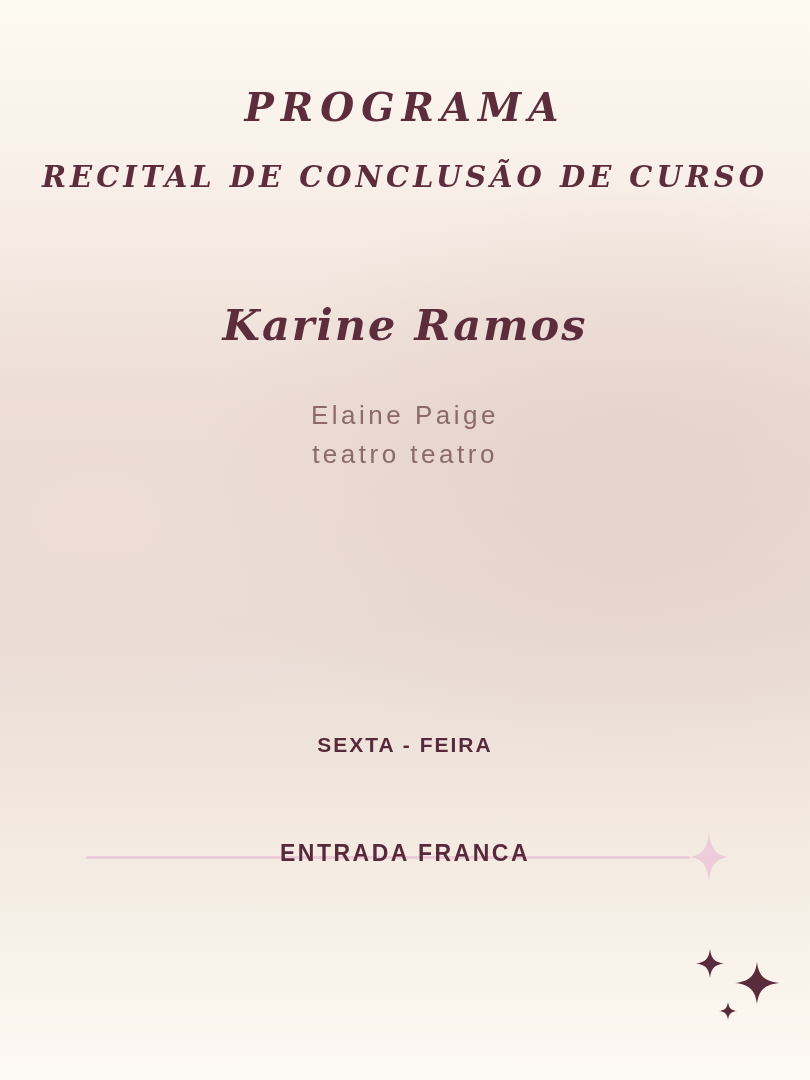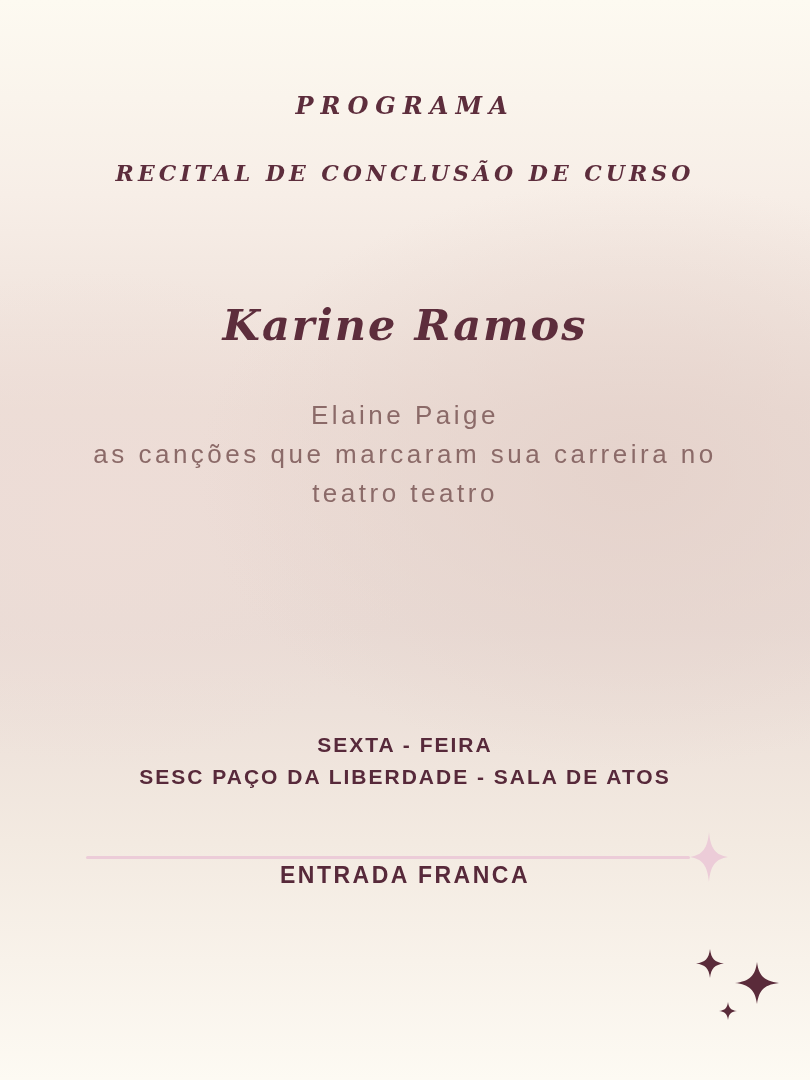--- a/index.html
+++ b/index.html
@@ -24,27 +24,27 @@
     right: 0;
     text-align: center;
   }
   .kicker, .title {
     font-family: "DejaVu Serif", serif;
     font-style: italic;
     font-weight: 700;
     color: var(--title-text, #5d2d3c);
   }
   .kicker {
-    top: 91px;
-    font-size: 24px;
+    top: 84px;
+    font-size: 39px;
     letter-spacing: 7px;
   }
   .title {
     top: 160px;
-    font-size: 22px;
+    font-size: 29px;
     letter-spacing: 4px;
   }
   .performer {
     top: 300px;
     font-family: "DejaVu Serif", serif;
     font-style: italic;
     font-weight: 700;
     font-size: 43px;
     letter-spacing: 2px;
     color: var(--title-text, #5d2d3c);
@@ -84,21 +84,21 @@
   }
   .divider-sparkle {
     position: absolute;
     right: -38px;
     top: -24px;
     width: 38px;
     height: 50px;
     color: var(--accent-pink, #ecccd8);
   }
   .admission {
-    top: 862px;
+    top: 840px;
     font-size: 23px;
     font-weight: 700;
     letter-spacing: 2.5px;
     color: var(--detail-text, #57293a);
   }
   .corner-sparkles {
     position: absolute;
     left: 690px;
     top: 945px;
     width: 100px;
@@ -117,30 +117,28 @@
 <div class="poster">
 
   <div class="centered kicker">PROGRAMA</div>
 
   <div class="centered title">RECITAL DE CONCLUSÃO DE CURSO</div>
 
   <div class="centered performer">Karine Ramos</div>
 
   <div class="centered theme">
     <div>Elaine Paige</div>
-    <div>as canções que marcaram sua carreira no</div>
     <div>teatro teatro</div>
   </div>
 
   <div class="centered credits">
   </div>
 
   <div class="centered event">
     <div>SEXTA - FEIRA</div>
-    <div>SESC PAÇO DA LIBERDADE - SALA DE ATOS</div>
   </div>
 
   <div class="divider">
     <span class="divider-sparkle">
       <svg viewBox="0 0 100 100" preserveAspectRatio="none" aria-hidden="true">
         <path fill="currentColor" d="M50 0 C54 33 67 46 100 50 C67 54 54 67 50 100 C46 67 33 54 0 50 C33 46 46 33 50 0 Z"></path>
       </svg>
     </span>
   </div>
 

